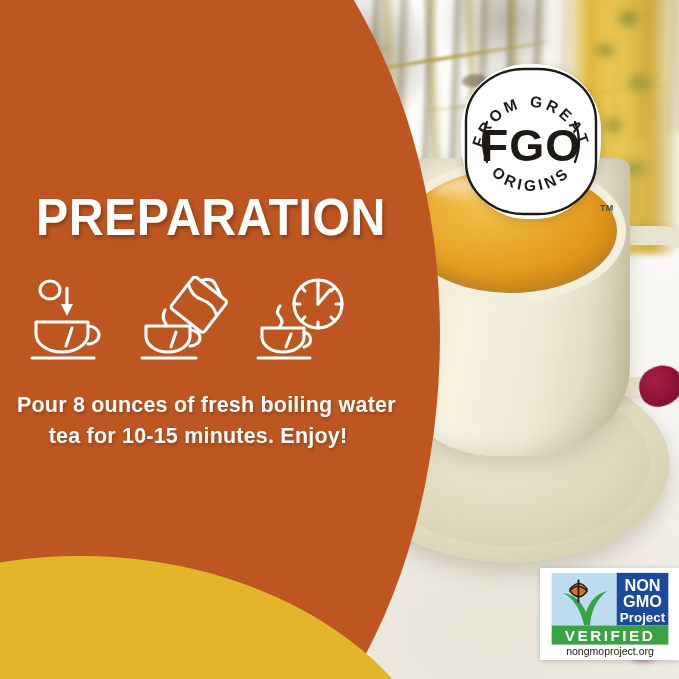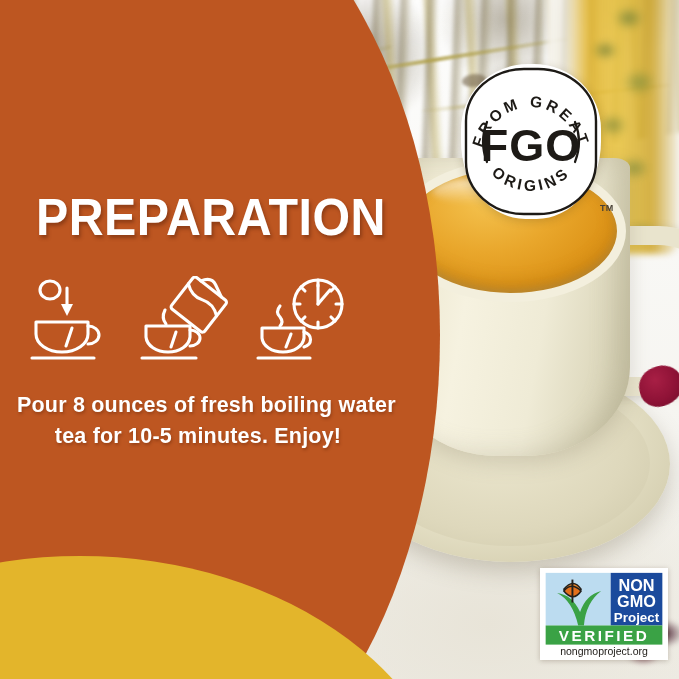--- a/index.html
+++ b/index.html
@@ -315,21 +315,21 @@
     width: 84px;
     height: 84px;
   }
   .usda-seal svg { width: 100%; height: 100%; display: block; }
 
   
   .nongmo-badge {
     position: absolute;
     left: 540px;
     top: 568px;
-    width: 128px;
+    width: 140px;
     height: 92px;
     background: #ffffff;
     border: 2px solid #ffffff;
     box-sizing: border-box;
     box-shadow: 0 1px 5px rgba(60,40,20,.25);
   }
   .nongmo-badge svg { width: 100%; height: 100%; display: block; }
 </style>
 </head>
 <body>
@@ -417,21 +417,21 @@
           <path d="M6 52 H48 V62 a21 15 0 0 1 -21 14 a21 15 0 0 1 -21 -14 Z"></path>
           <path d="M48 56 a10 8 0 0 1 0 15"></path>
           <line x1="2" y1="82" x2="54" y2="82"></line>
           <line x1="35" y1="58" x2="30" y2="71"></line>
         </svg>
       </div>
     </div>
 
     <div class="instructions">
       <div>Pour 8 ounces of fresh boiling water</div>
-      <div>tea for 10-5 minutes. Enjoy!</div>
+      <div>tea for 10-15 minutes. Enjoy!</div>
     </div>
   </div>
 
   <div class="fgo-logo">
     <svg viewBox="0 0 140 155">
       <defs>
         <path id="arcTop" d="M 22 82 A 50 54 0 0 1 118 82"></path>
         <path id="arcBottom" d="M 20 92 A 52 48 0 0 0 120 92"></path>
       </defs>
       <rect x="5" y="5" width="130" height="145" rx="58" ry="52" fill="none" stroke="#1d1a16" stroke-width="2.4"></rect>

